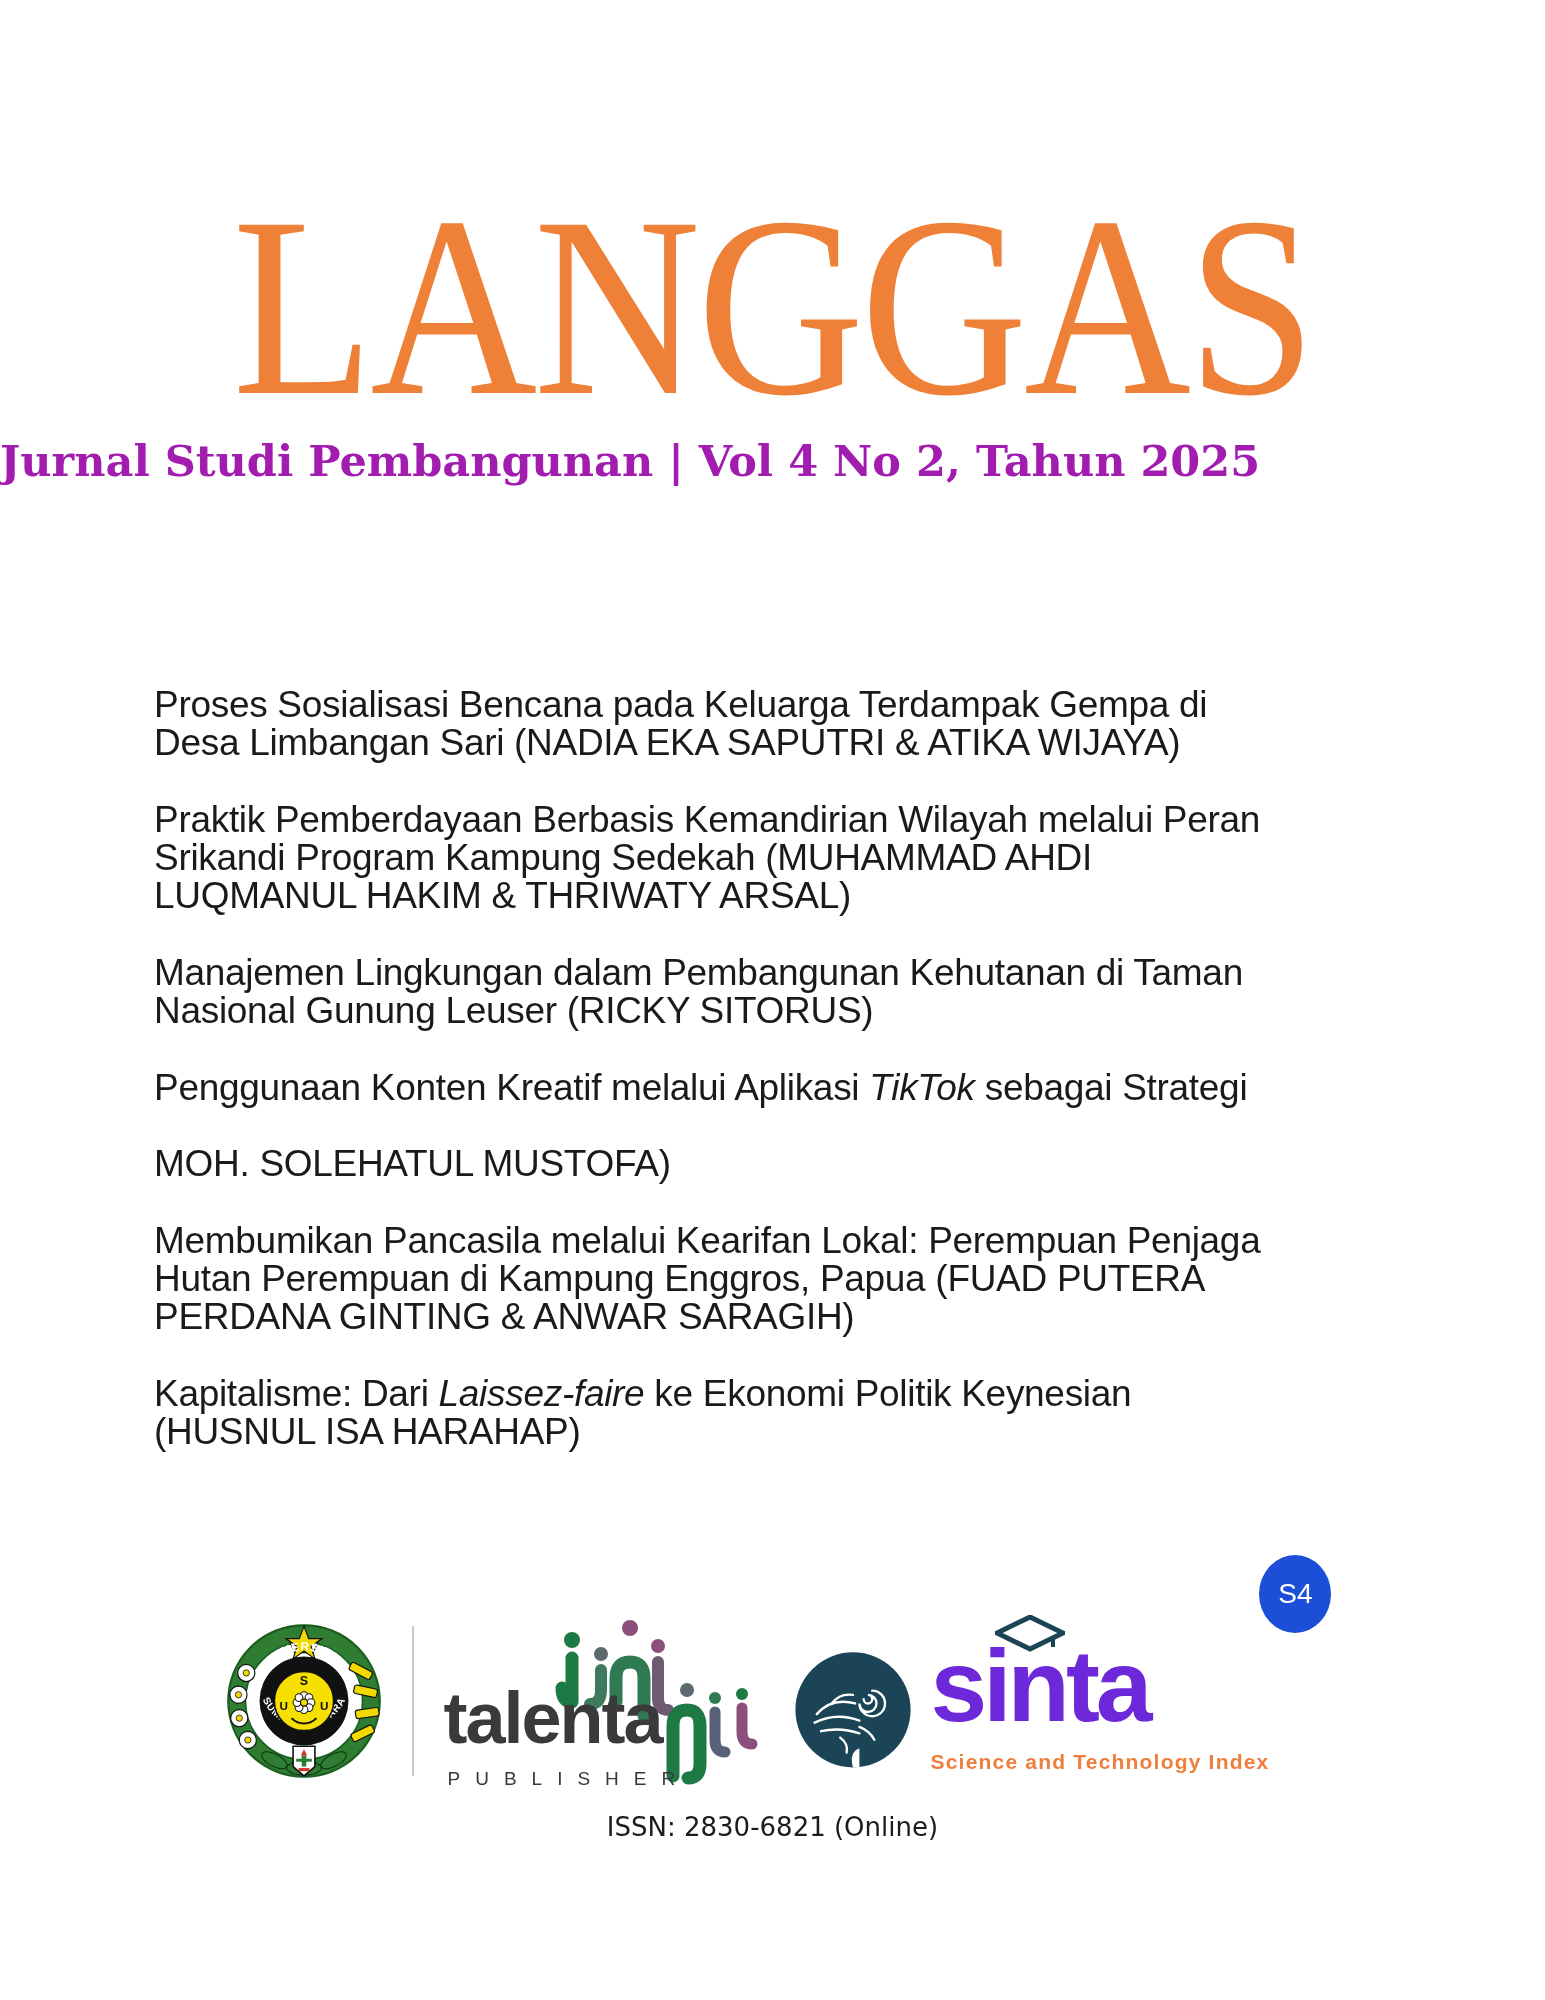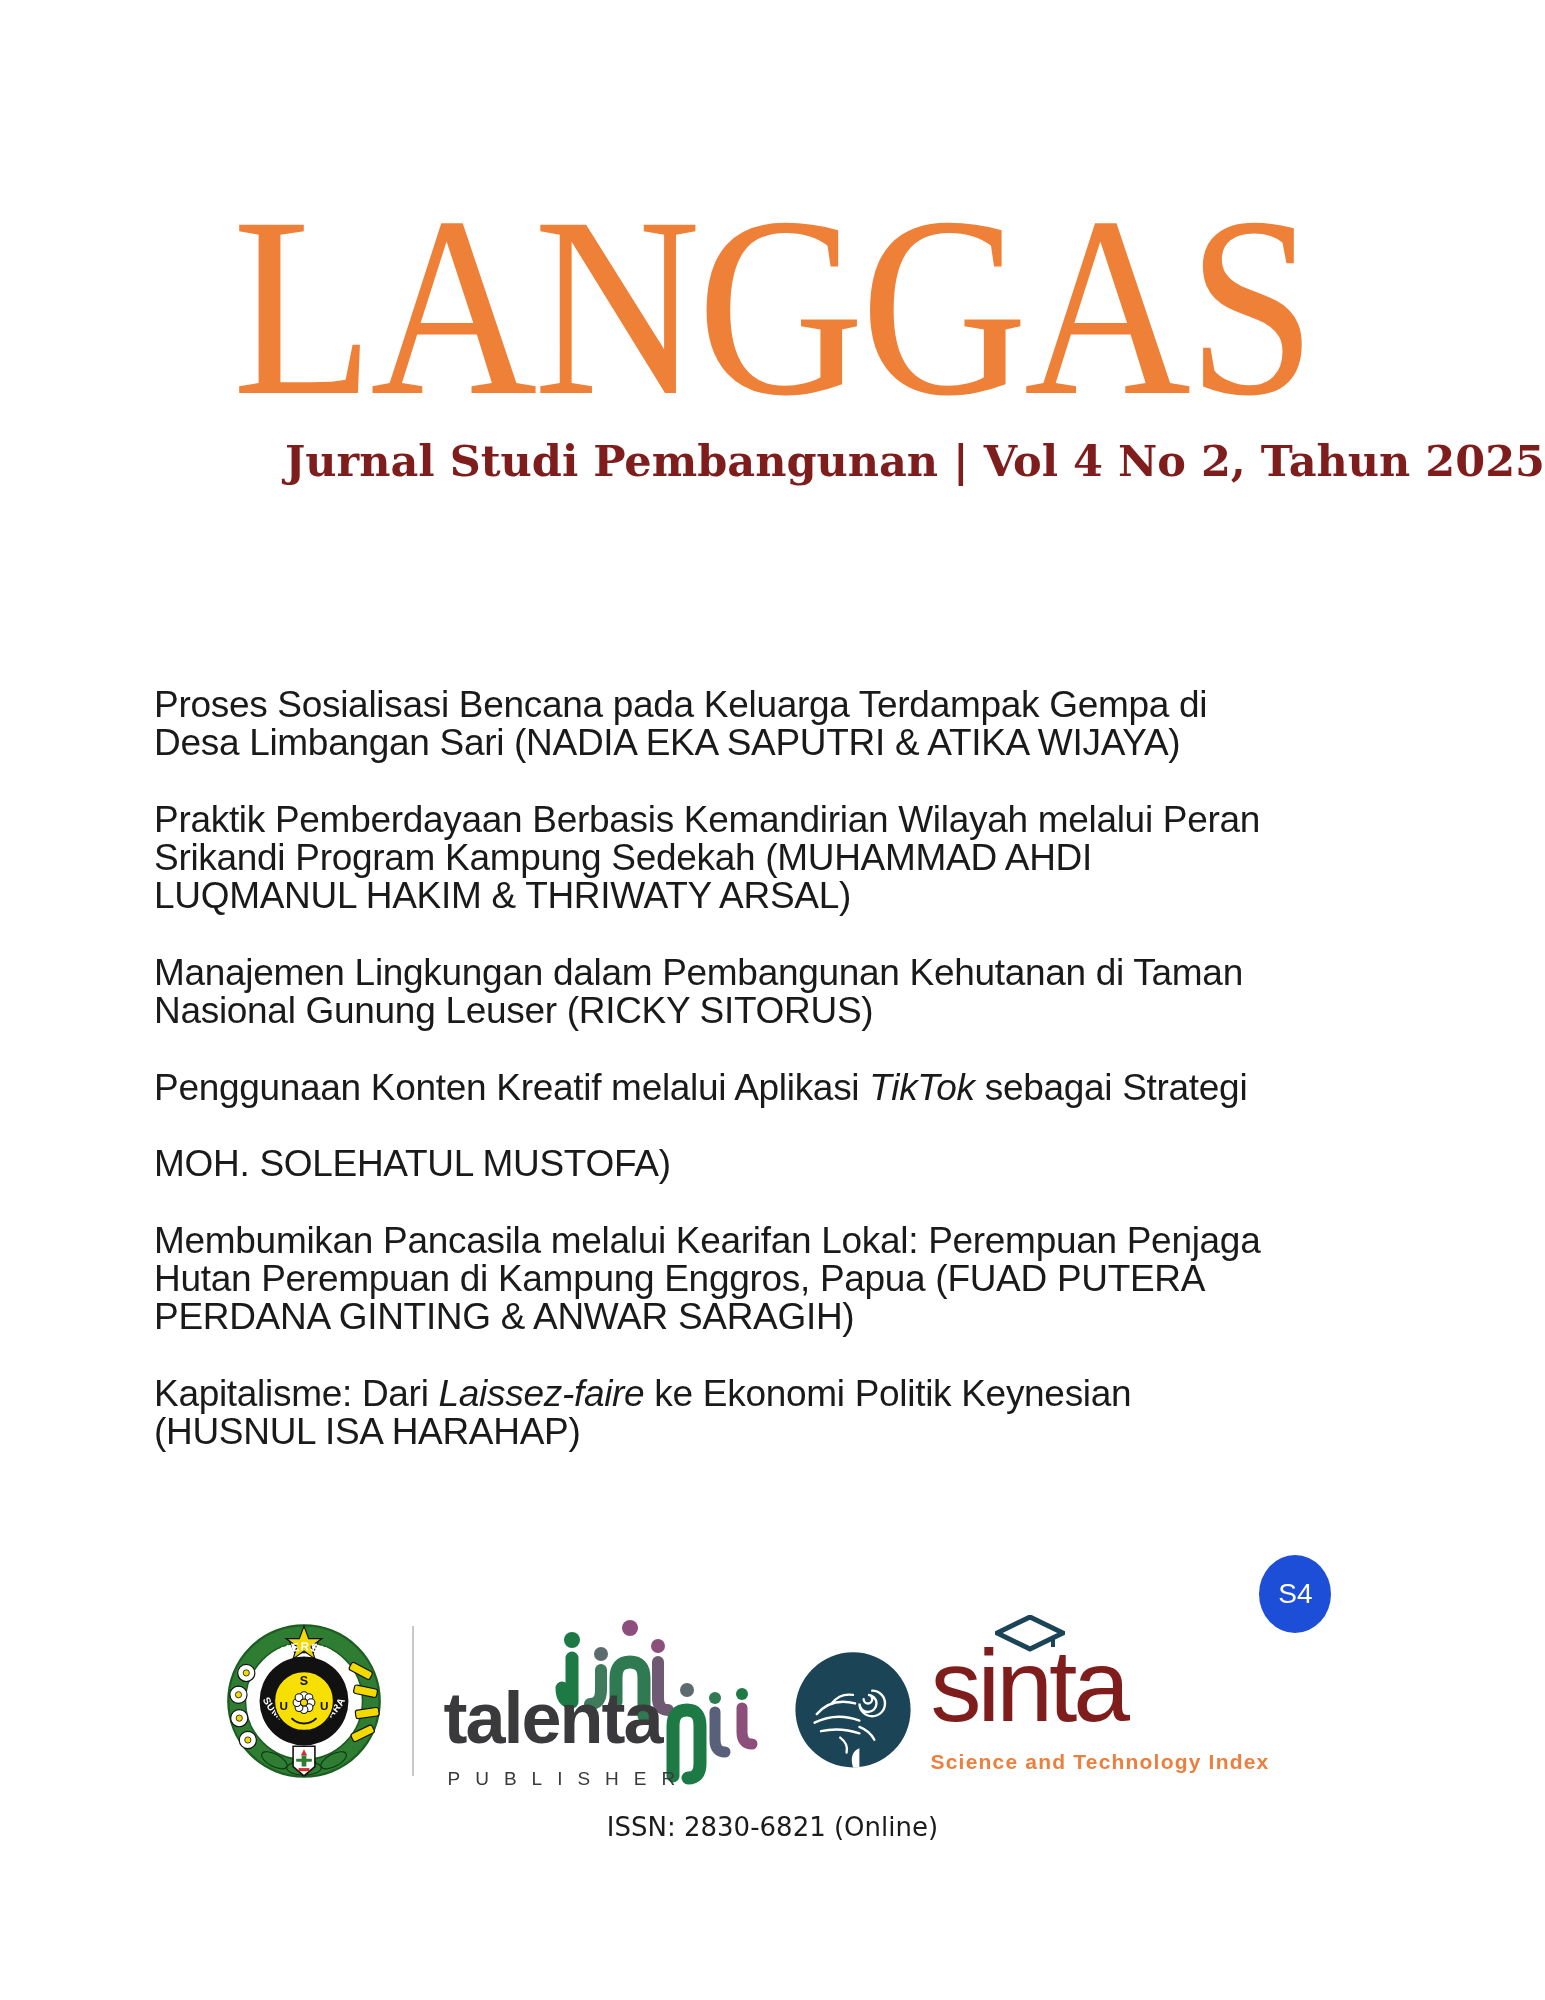--- a/index.html
+++ b/index.html
@@ -18,25 +18,25 @@
     font-weight:normal;
     font-size:257px;line-height:1;
     letter-spacing:-4px;
     color:#EF8038;
     transform:scaleX(0.90);
     transform-origin:50% 50%;
     white-space:nowrap;
   }
   .journal-subtitle{
     position:absolute;top:438px;left:0;right:0;
-    text-align:right;
+    text-align:left;
     font-family:"DejaVu Serif", serif;
     font-weight:bold;
     font-size:43px;line-height:1.1;
-    color:#7f1d1d;
+    color:#a21caf;
     letter-spacing:0px;
     white-space:nowrap;
   }
   
   .article-list{
     position:absolute;top:686px;left:154px;width:1300px;
     color:#1a1a1a;
   }
   .article{
     margin:0 0 39px 0;
@@ -66,21 +66,21 @@
     font-size:19px;color:#3a3a3c;
     letter-spacing:15px;line-height:1;margin-top:16px;
   }
   .sinta-logo{
     position:relative;display:flex;align-items:center;gap:14px;
     height:200px;padding-right:50px;
   }
   .sinta-circle{width:128px;height:128px;margin-top:22px;}
   .sinta-textblock{position:relative;margin-top:14px;}
   .sinta-word{
-    font-size:102px;font-weight:normal;color:#7f1d1d;
+    font-size:102px;font-weight:bold;color:#6d28d9;
     letter-spacing:-4px;line-height:0.9;
     font-family:"Liberation Sans", sans-serif;
   }
   .sinta-cap{position:absolute;top:-26px;left:64px;}
   .sinta-tagline{
     margin-top:18px;
     font-size:21px;font-weight:bold;color:#ee7e3b;
     letter-spacing:1.2px;white-space:nowrap;
   }
   .sinta-badge{

